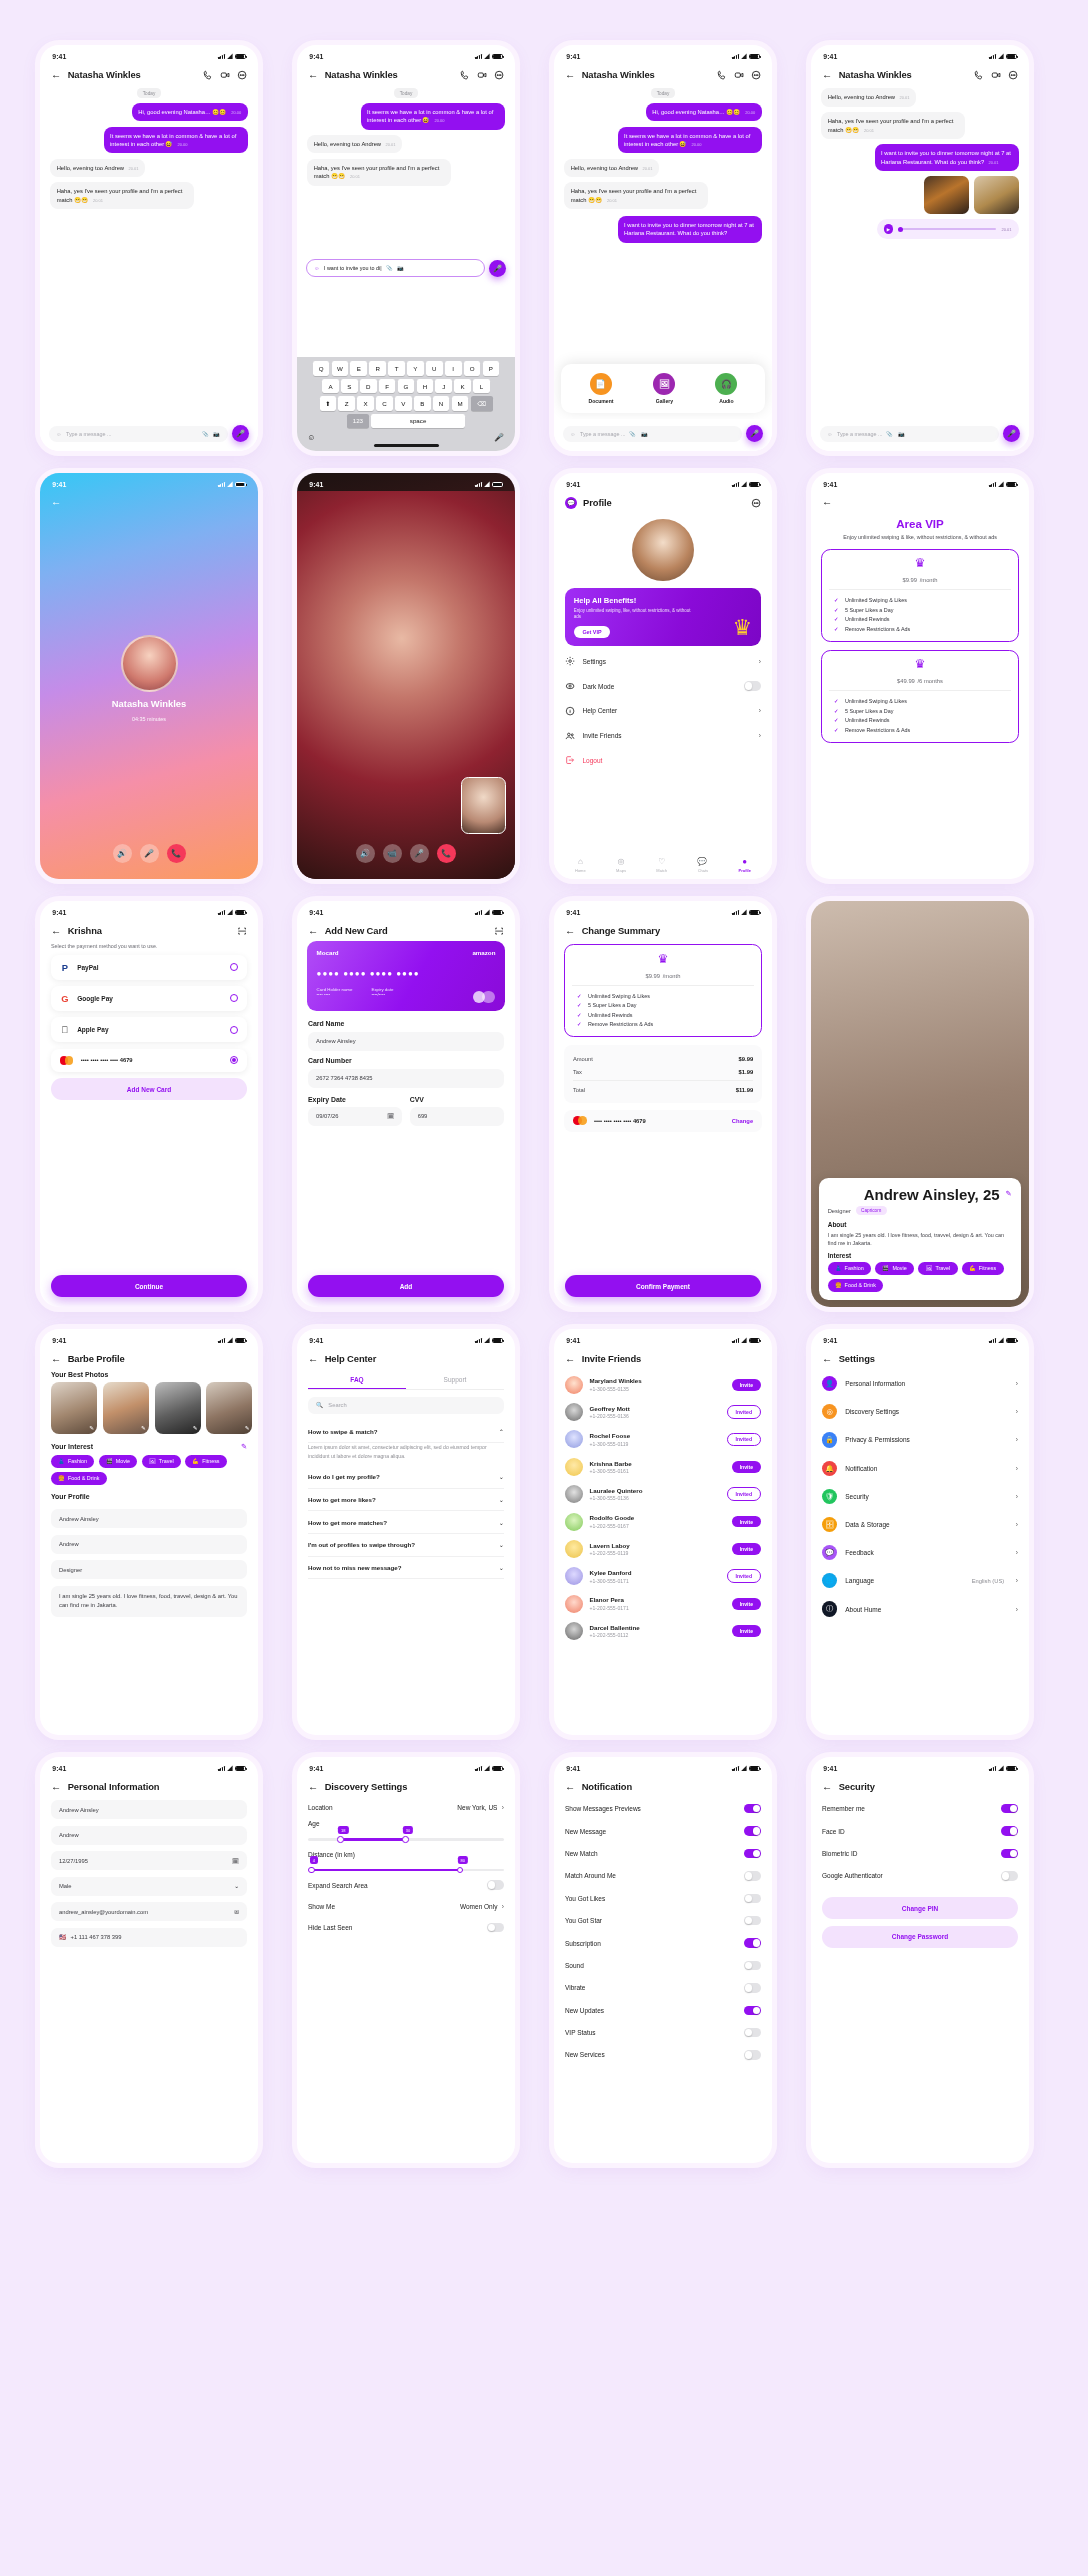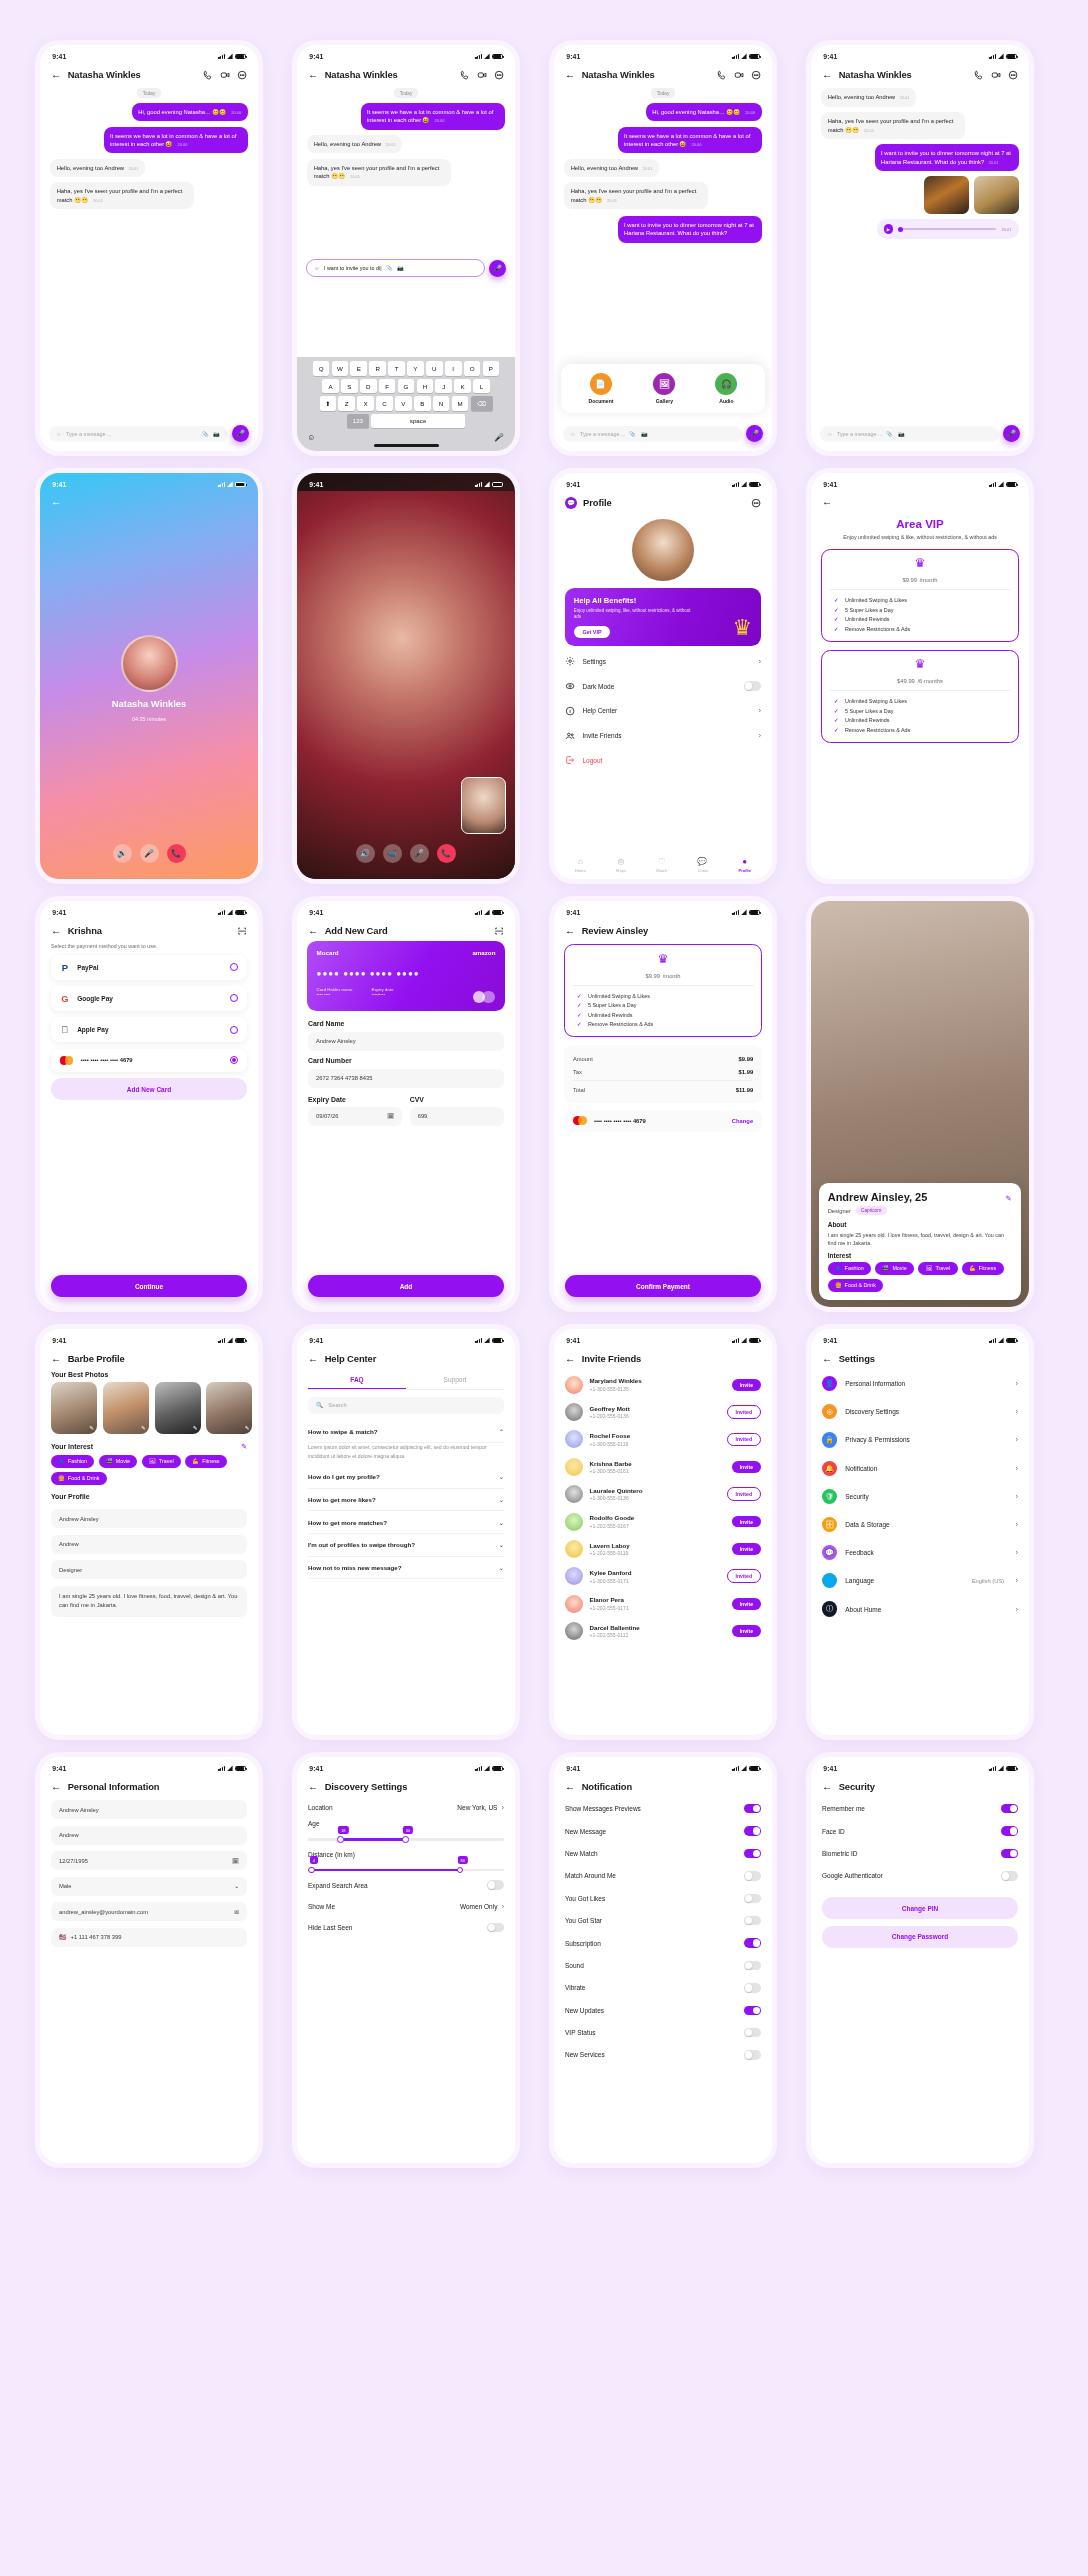--- a/index.html
+++ b/index.html
@@ -215,21 +215,21 @@
   .srail{height:2.2px;background:#ebebed;border-radius:1.5px;position:relative;margin:11px 0 2.9px;}
   .sfill{position:absolute;height:100%;background:#9310f0;border-radius:1.5px;}
   .sknob{position:absolute;width:6.5px;height:6.5px;border-radius:50%;background:#fff;border:1.5px solid #9310f0;
          top:-2.2px;}
   .sbadge{position:absolute;top:-12.3px;transform:translateX(-50%);background:#9310f0;color:#fff;
           font-size:4px;padding:1.5px 2.9px;border-radius:2.2px;}
 
   .swiperow{display:flex;align-items:center;justify-content:space-between;padding:6.5px 11px;font-size:6.5px;}
   .profcard{position:absolute;left:8px;right:8px;bottom:7.3px;background:#fff;border-radius:9.4px;padding:8px 8.7px;
             box-shadow:0 2.9px 11.6px rgba(0,0,0,.12);}
-  .pcname{font-size:11px;font-weight:bold;}
+  .pcname{font-size:15px;font-weight:bold;margin-left:36px;}
   .pcsub{display:flex;align-items:center;gap:5.1px;font-size:5.8px;color:#46464c;margin:2.9px 0 5.8px;}
   .zodiac{background:#f4e3fe;color:#9310f0;border-radius:5.8px;padding:1.8px 5.1px;font-size:4.7px;}
   .sechead{font-size:6.5px;font-weight:bold;margin:4.4px 0 2.9px;}
   .abouttxt{font-size:5.4px;line-height:1.6;color:#44444a;}
   .penpurple{position:absolute;right:9.4px;top:11px;color:#9310f0;font-size:7.3px;}
 
   .mediarow{display:flex;gap:4.4px;align-self:flex-end;}
   .mediathumb{width:45px;height:38px;border-radius:6.5px;overflow:hidden;}
   .voicebub{align-self:flex-end;background:#f6ebfe;border-radius:10.2px;padding:5.1px 7.3px;display:flex;
             align-items:center;gap:5.1px;width:72%;}
@@ -921,21 +921,21 @@
             <i></i>
             <i></i>
             <i></i>
           </span>
           <span class="wifi">◢</span>
           <span class="batt"></span>
         </span>
     </div>
     <div class="appbar">
       <span class="back">←</span>
-      <span class="title">Review Ainsley</span>
+      <span class="title">Change Summary</span>
     </div>
     <div class="body">
       <div class="plan" style="margin-top:2.9px">
         <div class="crownsm">♛</div>
         <div class="planprice"><span>$9.99</span> <span>/month</span></div>
         <div class="featlist">
           <div class="feat">
               <span class="ck">✓</span>
               <span>Unlimited Swiping &amp; Likes</span>
             </div>

